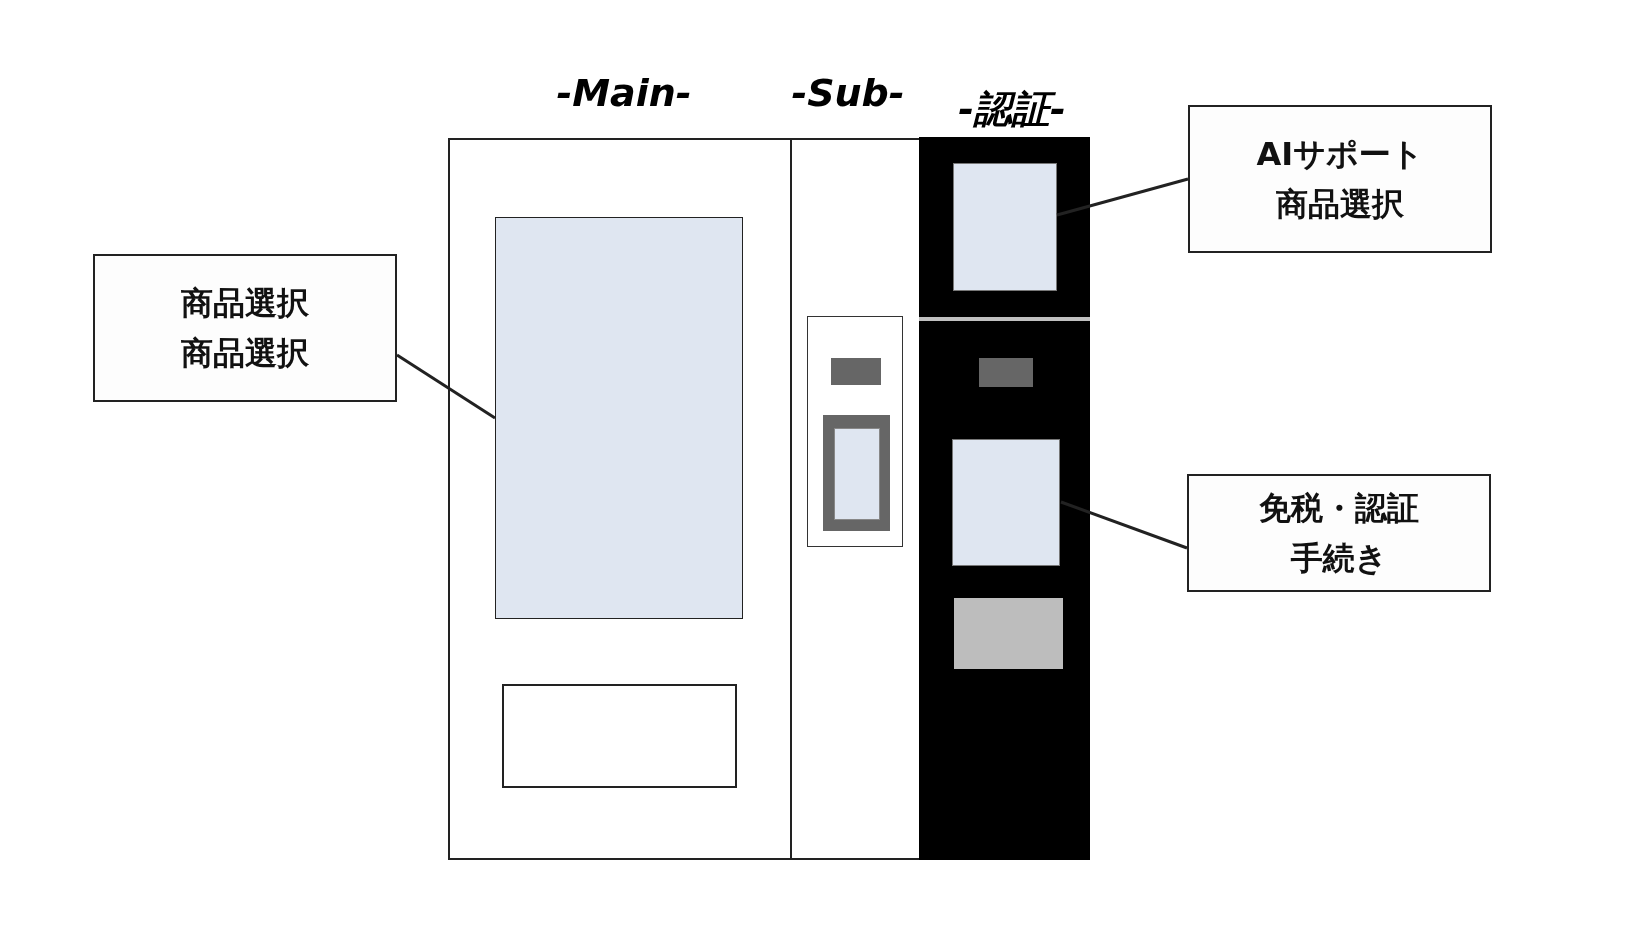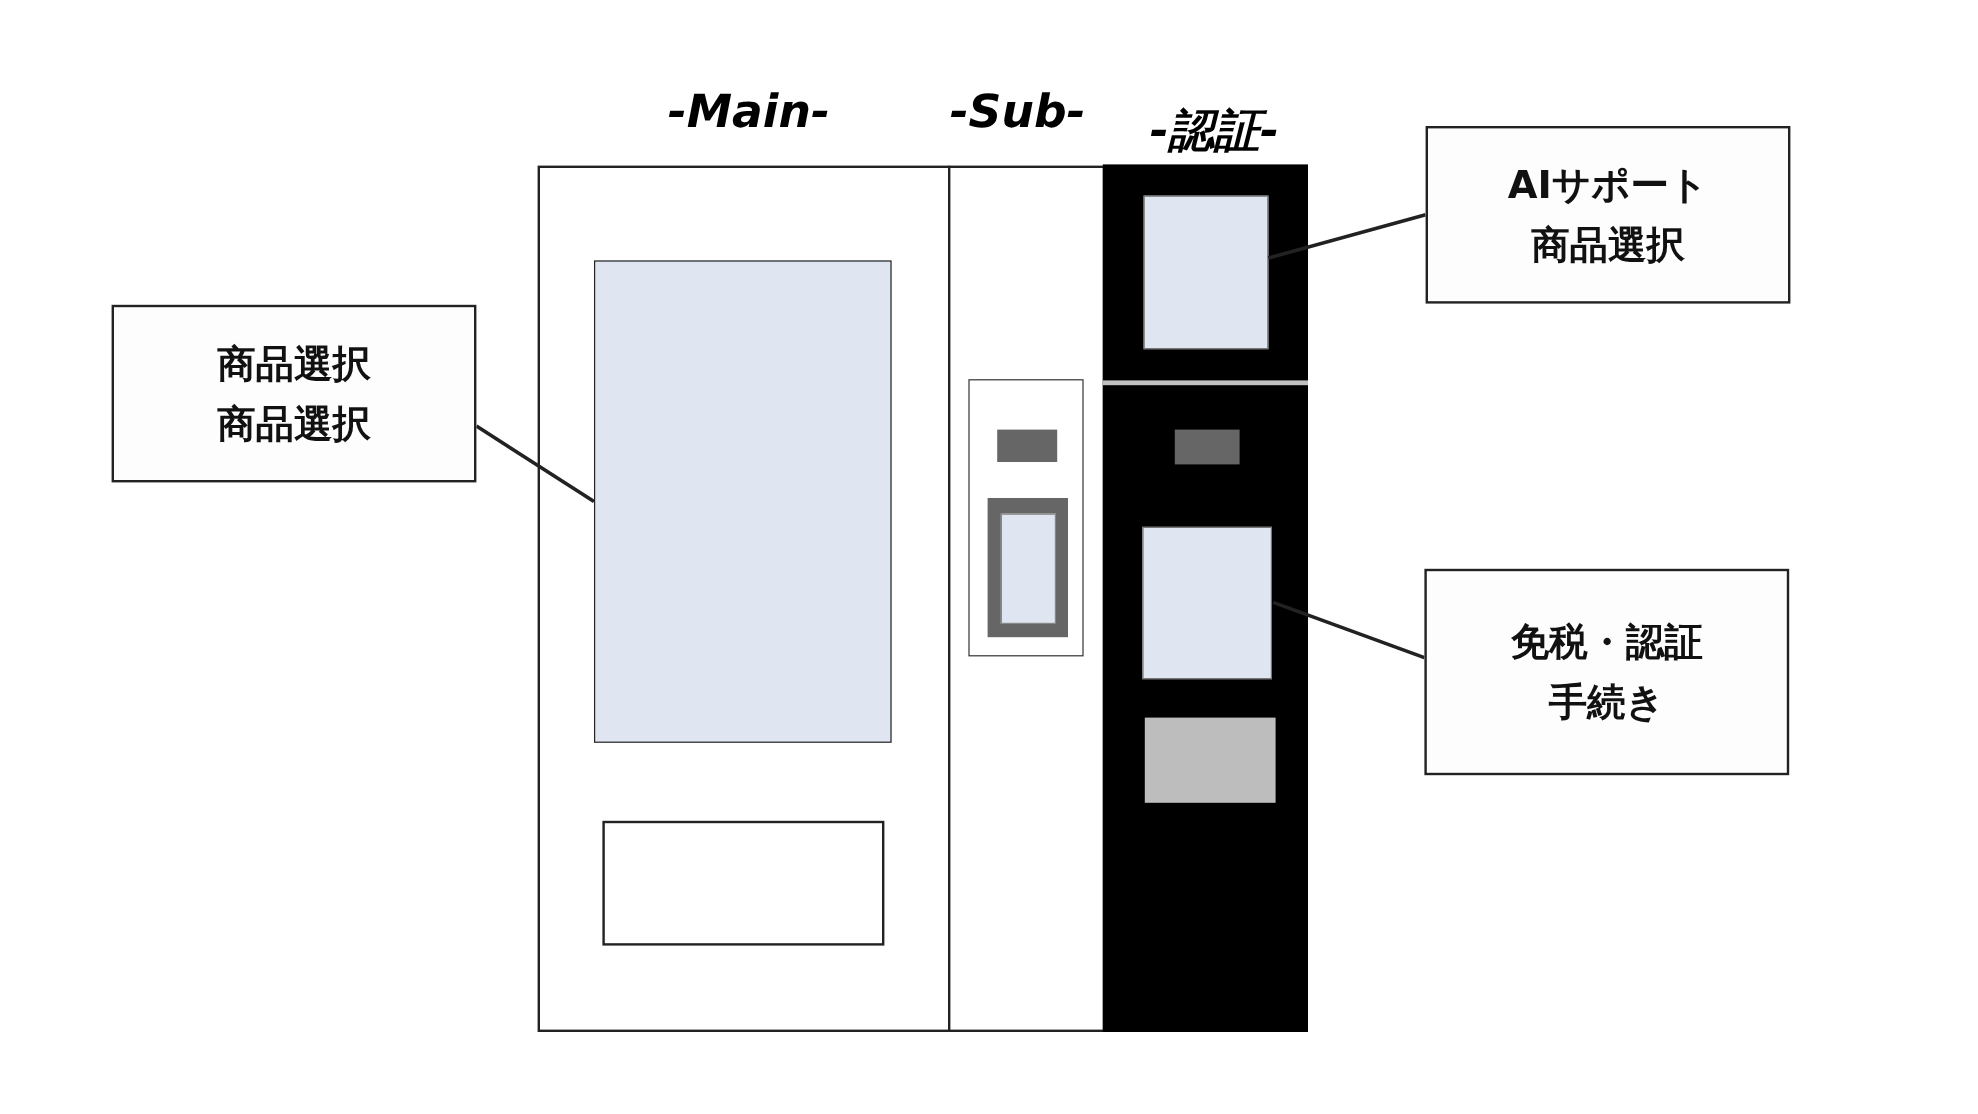--- a/index.html
+++ b/index.html
@@ -52,16 +52,16 @@
 <div class="abs label-box" style="left:93px; top:254px; width:304px; height:148px;">
   <div class="label-line">商品選択</div>
   <div class="label-line">商品選択</div>
 </div>
 
 <div class="abs label-box" style="left:1188px; top:105px; width:304px; height:148px;">
   <div class="label-line">AIサポート</div>
   <div class="label-line">商品選択</div>
 </div>
 
-<div class="abs label-box" style="left:1187px; top:474px; width:304px; height:172px;">
+<div class="abs label-box" style="left:1187px; top:474px; width:304px; height:118px;">
   <div class="label-line">免税・認証</div>
   <div class="label-line">手続き</div>
 </div>
 
 </body></html>

